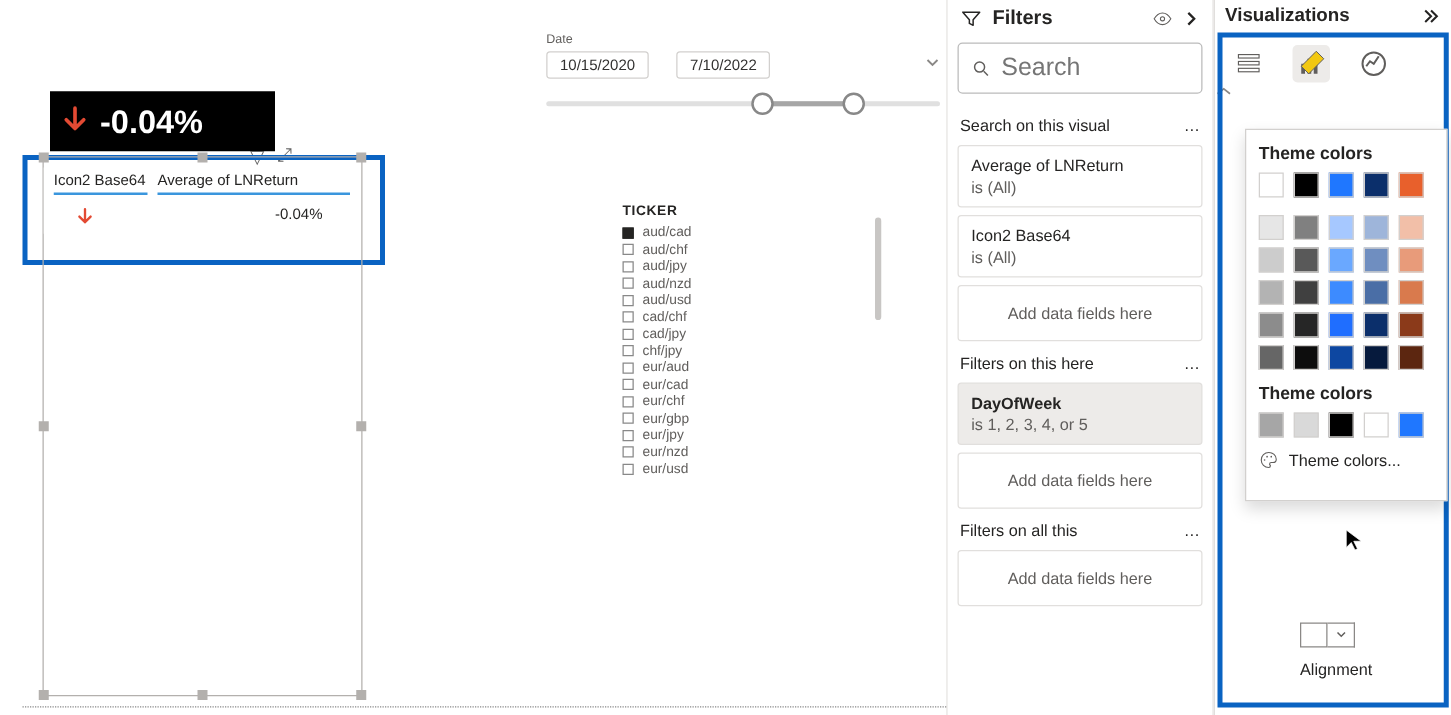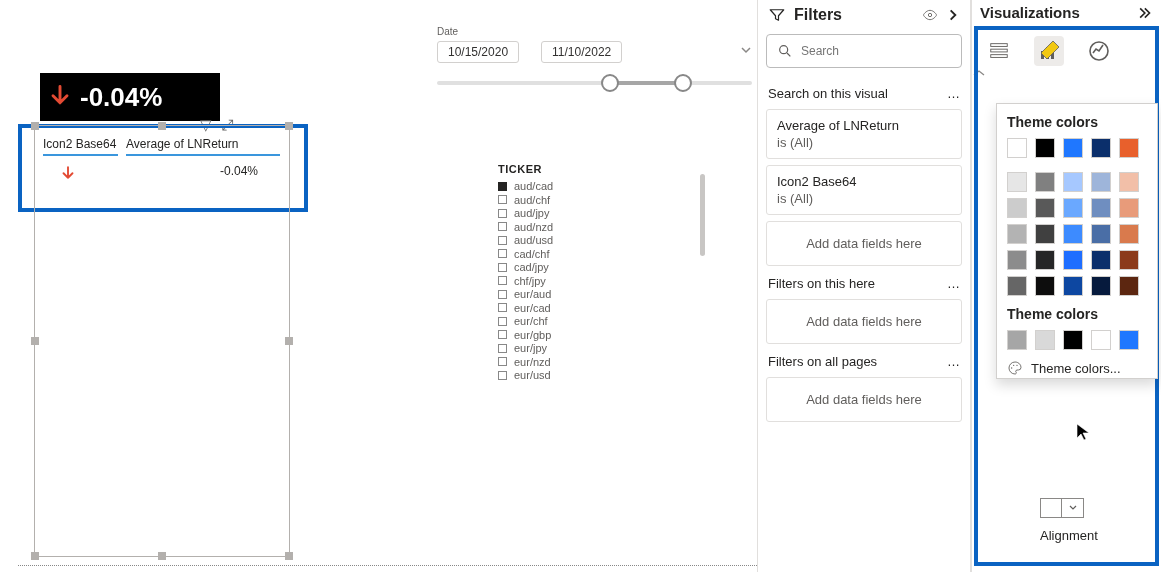--- a/index.html
+++ b/index.html
@@ -42,41 +42,41 @@
   .ticker-box { width: 9px; height: 9px; border: 1px solid #888; }
   .ticker-box.filled { background: #252423; border-color: #252423; }
   .ticker-scroll { position: absolute; left: 700px; top: 174px; width: 5px; height: 82px; background: #c8c6c4; border-radius: 3px; }
 
   
   .filters-pane { width: 214px; border-left: 1px solid #e1dfdd; border-right: 1px solid #e1dfdd; background: #fff; padding: 0 8px 8px 8px; display: flex; flex-direction: column; }
   .pane-head { display: flex; align-items: center; padding: 6px 2px 10px 2px; }
   .pane-head .title { font-size: 16px; font-weight: 600; flex: 1; }
   .pane-head .ico { color: #605e5c; margin-left: 8px; }
   .search-box { display: flex; align-items: center; border: 1px solid #bbb; border-radius: 4px; padding: 8px 10px; gap: 8px; color: #605e5c; margin-bottom: 14px; }
-  .search-box input { border: none; outline: none; font-size: 12px; width: 100%; color: #605e5c; }
+  .search-box input { border: none; outline: none; font-size: 20px; width: 100%; color: #605e5c; }
   .filter-section-head { display: flex; justify-content: space-between; align-items: center; font-size: 13px; color: #252423; margin: 4px 2px 8px 2px; }
   .filter-card { border: 1px solid #e1dfdd; border-radius: 3px; padding: 8px 10px; margin-bottom: 6px; font-size: 13px; background: #fff; }
   .filter-card.active { background: #edebe9; }
   .filter-card .ft { color: #252423; }
   .filter-card .fv { color: #605e5c; margin-top: 2px; }
   .filter-add { text-align: center; color: #605e5c; padding: 14px 10px; }
 
   
   .viz-pane { width: 190px; border-left: 1px solid #e1dfdd; background: #fff; position: relative; }
   .viz-border { position: absolute; inset: 26px 2px 6px 2px; border: 4px solid #0a63c2; pointer-events: none; }
   .viz-head { display: flex; align-items: center; padding: 4px 8px 6px 8px; }
   .viz-head .title { font-size: 15px; font-weight: 700; flex: 1; }
   .viz-sub { font-size: 13px; padding: 4px 10px 6px 10px; color: #252423; }
   .viz-tabs { display: flex; gap: 20px; padding: 6px 12px 2px 12px; align-items: center; height: 44px; position: relative; }
   .viz-tab { width: 30px; height: 30px; display: flex; align-items: center; justify-content: center; color: #605e5c; border-radius: 4px; }
   .viz-tab.active { background: #edebe9; }
   .viz-caret-up { text-align: center; color: #8a8886; font-size: 10px; margin-top: -2px; }
 
   
-  .color-pop { position: absolute; left: 996px; top: 103px; width: 162px; background: #fff; border: 1px solid #d2d0ce; box-shadow: 0 6px 12px rgba(0,0,0,0.15); padding: 10px 10px 2px 10px; z-index: 50; }
+  .color-pop { position: absolute; left: 996px; top: 103px; width: 162px; background: #fff; border: 1px solid #d2d0ce; box-shadow: 0 6px 12px rgba(0,0,0,0.15); padding: 10px 10px 24px 10px; z-index: 50; }
   .cp-title { font-size: 14px; font-weight: 600; margin-bottom: 8px; }
   .cp-row { display: flex; gap: 8px; margin-bottom: 6px; }
   .sw { width: 20px; height: 20px; border: 1px solid #d2d0ce; }
   .cp-more { display: flex; align-items: center; gap: 8px; margin-top: 10px; font-size: 13px; cursor: pointer; }
   .cursor { position: absolute; left: 1076px; top: 423px; z-index: 60; font-size: 16px; pointer-events:none; }
 
   
   .viz-bottom { position: absolute; left: 1040px; top: 498px; width: 170px; }
   .color-well { width: 22px; height: 20px; border: 1px solid #8a8886; display: inline-block; vertical-align: middle; background: #fff; }
   .color-dd { width: 22px; height: 20px; border: 1px solid #8a8886; border-left: none; display: inline-flex; align-items: center; justify-content: center; vertical-align: middle; font-size: 9px; color: #605e5c; }
@@ -89,21 +89,21 @@
 
 <div class="app">
 
   <div class="canvas-area">
     <div class="canvas-border"></div>
 
     <div class="date-slicer">
       <div class="date-label">Date</div>
       <div class="date-inputs">
         <div class="date-chip">10/15/2020</div>
-        <div class="date-chip">11/10/2022</div>
+        <div class="date-chip">7/10/2022</div>
       </div>
       <div class="slicer-chevron">
         <svg width="12" height="12" viewBox="0 0 12 12">
             <path d="M2 4l4 4 4-4" stroke="#8a8886" stroke-width="1.5" fill="none"></path>
           </svg>
       </div>
       <div class="slider-track">
         <div class="slider-fill"></div>
         <div class="slider-handle" style="left:55%"></div>
         <div class="slider-handle" style="left:78%"></div>
@@ -265,24 +265,28 @@
     <div class="filter-card">
       <div class="ft">Icon2 Base64</div>
       <div class="fv">is (All)</div>
     </div>
     <div class="filter-card filter-add">Add data fields here</div>
 
     <div class="filter-section-head">
       <span>Filters on this here</span>
       <span>…</span>
     </div>
+    <div class="filter-card active">
+      <div class="ft" style="font-weight:600">DayOfWeek</div>
+      <div class="fv">is 1, 2, 3, 4, or 5</div>
+    </div>
     <div class="filter-card filter-add">Add data fields here</div>
 
     <div class="filter-section-head">
-      <span>Filters on all pages</span>
+      <span>Filters on all this</span>
       <span>…</span>
     </div>
     <div class="filter-card filter-add">Add data fields here</div>
   </div>
 
   <div class="viz-pane">
     <div class="viz-head">
       <span class="title">Visualizations</span>
       <span>
         <svg width="14" height="14" viewBox="0 0 12 12">

